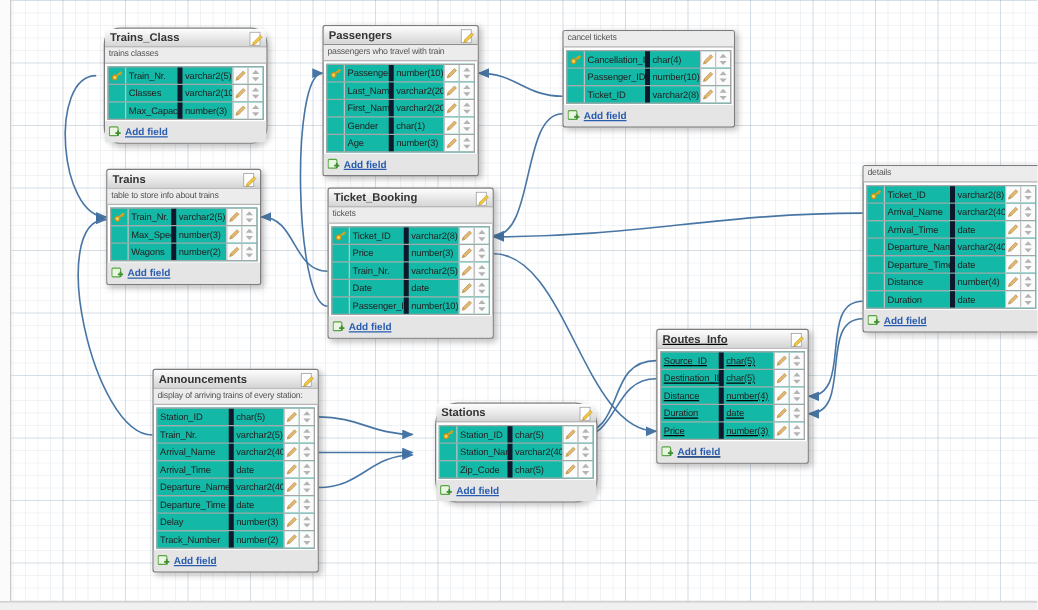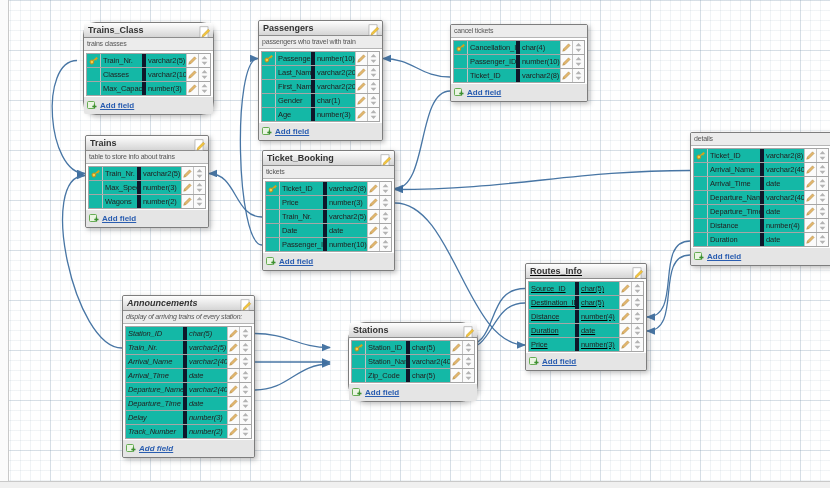--- a/index.html
+++ b/index.html
@@ -783,21 +783,21 @@
       <div class="tbl-addfield">
         <span class="addfield-icon">
           <svg width="10" height="10" viewBox="0 0 10 10">
             <rect x="0.5" y="1.5" width="7" height="7" rx="1" fill="#eaf5e2" stroke="#58a544" stroke-width="0.9"></rect>
             <path d="M5.3 6.5h4.2 M7.4 4.4v4.2" stroke="#3d8f2f" stroke-width="1.5"></path>
           </svg>
         </span>
         <a class="addfield-link">Add field</a>
       </div>
     </div>
-    <div class="tbl" style="left: 122px; top: 295px; width: 131px; font-style: italic;">
+    <div class="tbl" style="left: 122px; top: 295px; width: 131px;">
       <div class="tbl-header">
         <span class="tbl-title">Announcements</span>
         <span class="hdr-edit"><svg width="12" height="12" viewBox="0 0 12 12">
             <rect x="1" y="0.8" width="8" height="10.4" fill="#ffffff" stroke="#9a9a9a" stroke-width="0.6"></rect>
             <path d="M3 11l0.7-2.2 5.5-5.5 1.5 1.5-5.5 5.5z" fill="#f5c73d" stroke="#b98e2a" stroke-width="0.5" stroke-linejoin="round"></path>
           </svg></span>
       </div>
       <div class="tbl-comment">display of arriving trains of every station:</div>
       <div class="tbl-body">
         <div class="frow">

